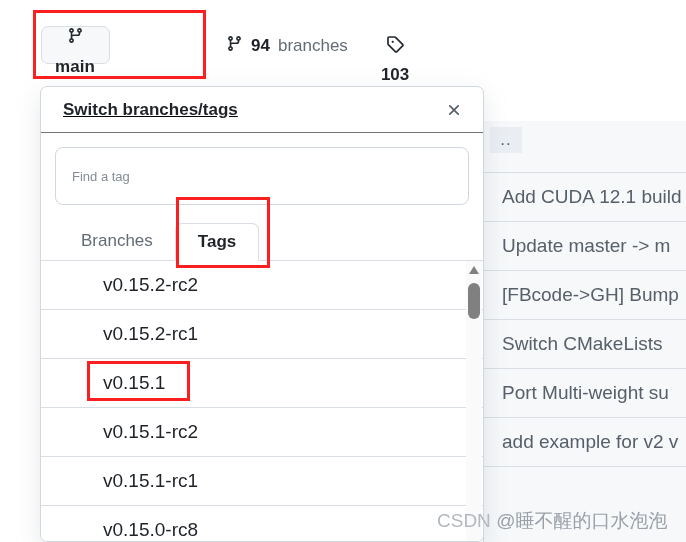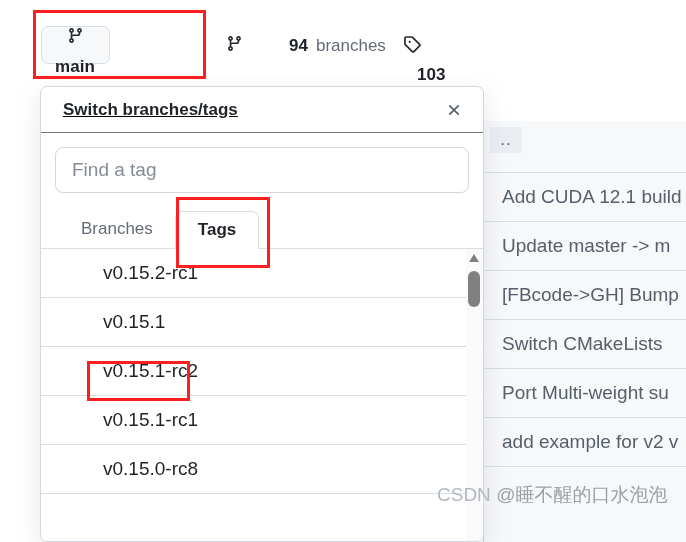--- a/index.html
+++ b/index.html
@@ -59,21 +59,20 @@
     display: flex;
     align-items: center;
     gap: 8px;
     cursor: pointer;
     white-space: nowrap;
   }
   .meta-item .num {
     font-size: 17px;
     font-weight: bold;
     color: #1f2328;
-    margin-left: 38px;
   }
   .meta-item .lbl {
     font-size: 17px;
     color: #636c76;
   }
   #branches-meta { left: 226px; top: 35px; }
   #tags-meta     { left: 379px; top: 35px; flex-direction: column; }
 
   
   #commit-column {
@@ -151,25 +150,25 @@
     justify-content: center;
     cursor: pointer;
     color: #57606a;
   }
   #filter-wrap {
     padding: 14px 14px 12px 14px;
   }
   #filter-input {
     width: 100%;
     box-sizing: border-box;
-    height: 46px;
+    height: 58px;
     border: 1px solid #d0d7de;
     border-radius: 8px;
     padding: 0 16px;
-    font-size: 19px;
+    font-size: 13px;
     color: #701a75;
     font-family: "Liberation Sans", sans-serif;
     outline: none;
     background: #ffffff;
   }
   #filter-input::placeholder { color: #848d97; }
 
   #tabs {
     height: 44px;
     box-sizing: border-box;
@@ -251,21 +250,21 @@
     z-index: 40;
     pointer-events: none;
   }
   #anno-branch-button { left: 33px;  top: 10px;  width: 173px; height: 69px; }
   #anno-tags-tab      { left: 176px; top: 197px; width: 94px;  height: 71px; }
   #anno-v0151         { left: 87px;  top: 361px; width: 103px; height: 40px; }
 
   
   #watermark {
     position: absolute;
-    left: 437px; top: 482px;
+    left: 437px; top: 508px;
     font-size: 19px;
     color: #b3b9c0;
     white-space: nowrap;
     z-index: 45;
     pointer-events: none;
   }
   #watermark .cn { color: #9aa1a9; }
 </style>
 </head>
 <body>
@@ -328,20 +327,21 @@
   <div id="filter-wrap">
     <input id="filter-input" type="text" autocomplete="off" placeholder="Find a tag" style="">
   </div>
 
   <div id="tabs">
     <div class="tab">Branches</div>
     <div class="tab active">Tags</div>
   </div>
 
   <div id="list-viewport">
+    <div class="ref-row">v0.15.2-rc2</div>
     <div class="ref-row">v0.15.2-rc1</div>
     <div class="ref-row">v0.15.1</div>
     <div class="ref-row">v0.15.1-rc2</div>
     <div class="ref-row">v0.15.1-rc1</div>
     <div class="ref-row">v0.15.0-rc8</div>
 
     <div id="list-scrollbar">
       <div id="scroll-up-arrow"></div>
       <div id="scroll-thumb"></div>
     </div>

